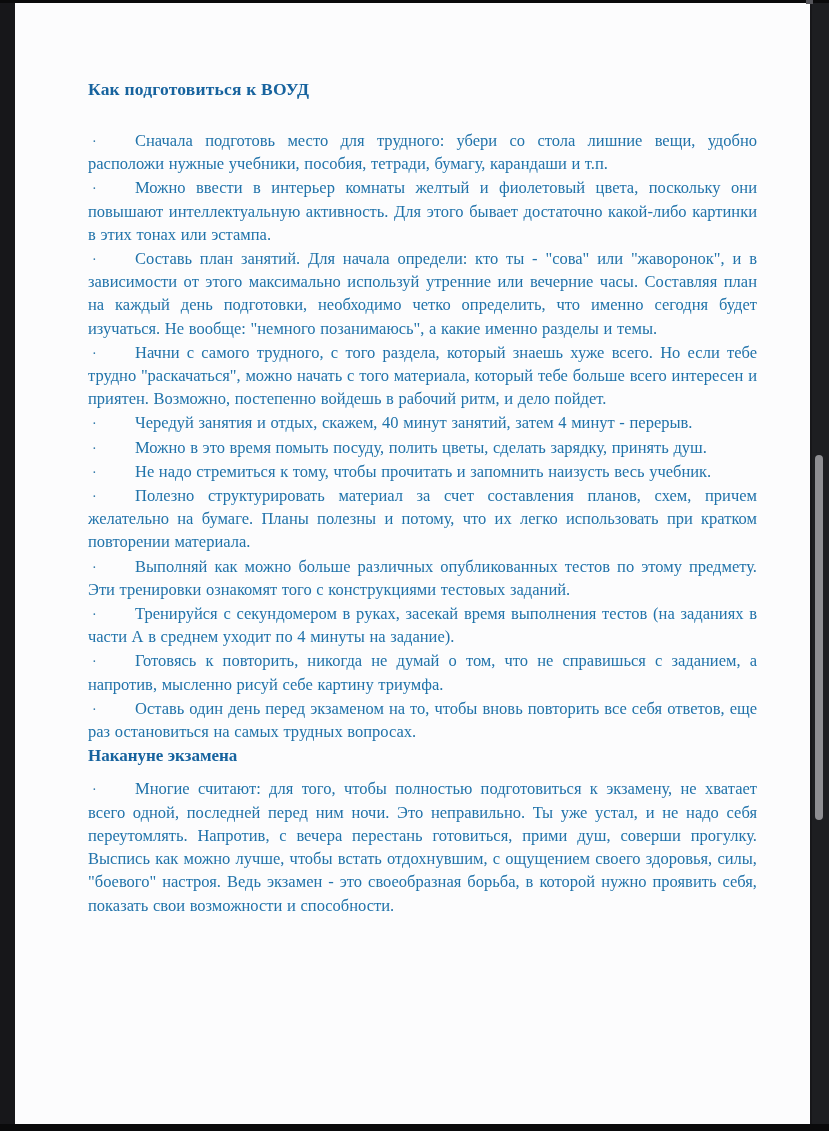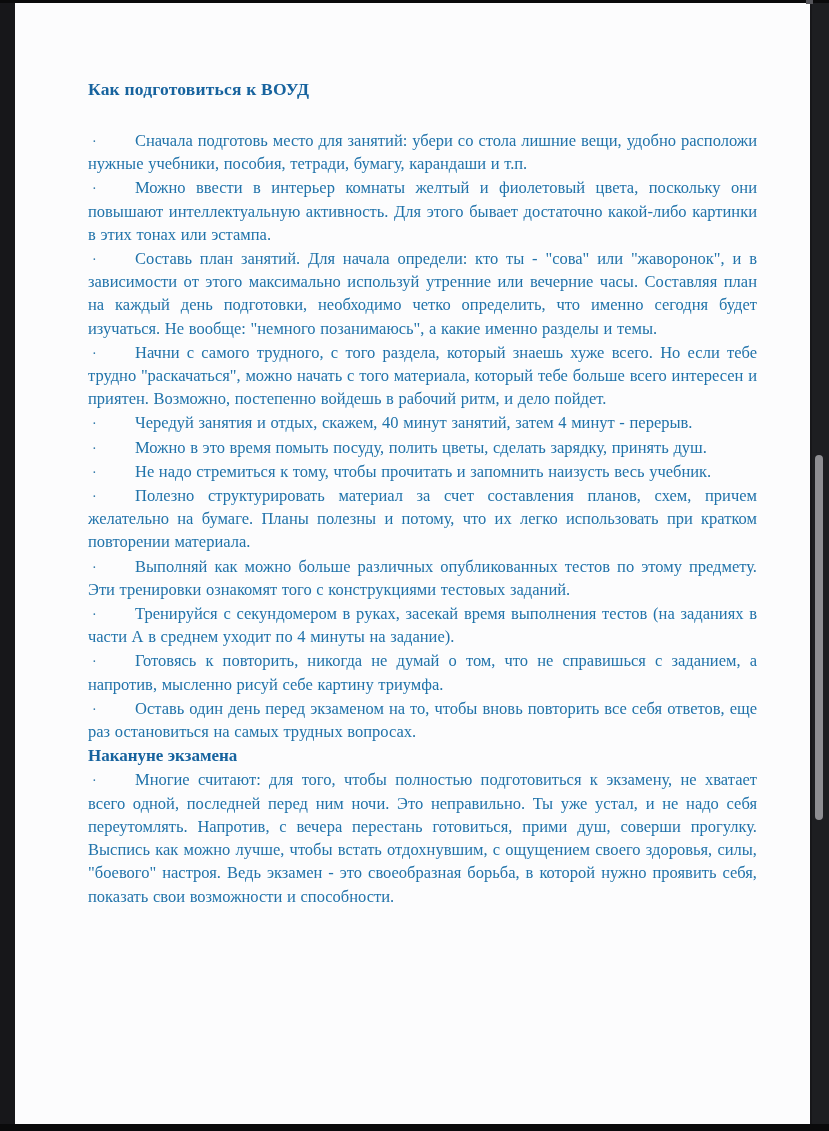--- a/index.html
+++ b/index.html
@@ -45,21 +45,21 @@
     word-spacing: 0.5px;
   }
   .marker {
     position: absolute;
     left: 4px; top: 1px;
     text-indent: 0;
     font-size: 14px;
     color: #2e77a9;
   }
   .subheading {
-    margin: 0 0 1px 0;
+    margin: 0 0 10px 0;
     font-size: 17px;
     font-weight: bold;
     color: #17639e;
     line-height: 23.2px;
   }
   .scroll-track {
     position: absolute; left: 812px; top: 3px;
     width: 17px; height: 1121px;
     background: #1d1e21;
   }
@@ -78,21 +78,21 @@
 </head>
 <body>
 
 <div class="top-strip"></div>
 
 <div class="page">
   <div class="content">
 
     <h1 class="doc-title">Как подготовиться к ВОУД</h1>
 
-    <p class="para"><span class="marker">·</span><span>Сначала подготовь место для занятий: убери со стола лишние вещи, удобно расположи нужные учебники, пособия, тетради, бумагу, карандаши и т.п.</span></p>
+    <p class="para"><span class="marker">·</span><span>Сначала подготовь место для трудного: убери со стола лишние вещи, удобно расположи нужные учебники, пособия, тетради, бумагу, карандаши и т.п.</span></p>
     <p class="para"><span class="marker">·</span><span>Можно ввести в интерьер комнаты желтый и фиолетовый цвета, поскольку они повышают интеллектуальную активность. Для этого бывает достаточно какой-либо картинки в этих тонах или эстампа.</span></p>
     <p class="para"><span class="marker">·</span><span>Составь план занятий. Для начала определи: кто ты - "сова" или "жаворонок", и в зависимости от этого максимально используй утренние или вечерние часы. Составляя план на каждый день подготовки, необходимо четко определить, что именно сегодня будет изучаться. Не вообще: "немного позанимаюсь", а какие именно разделы и темы.</span></p>
     <p class="para"><span class="marker">·</span><span>Начни с самого трудного, с того раздела, который знаешь хуже всего. Но если тебе трудно "раскачаться", можно начать с того материала, который тебе больше всего интересен и приятен. Возможно, постепенно войдешь в рабочий ритм, и дело пойдет.</span></p>
     <p class="para"><span class="marker">·</span><span>Чередуй занятия и отдых, скажем, 40 минут занятий, затем 4 минут - перерыв.</span></p>
     <p class="para"><span class="marker">·</span><span>Можно в это время помыть посуду, полить цветы, сделать зарядку, принять душ.</span></p>
     <p class="para"><span class="marker">·</span><span>Не надо стремиться к тому, чтобы прочитать и запомнить наизусть весь учебник.</span></p>
     <p class="para"><span class="marker">·</span><span>Полезно структурировать материал за счет составления планов, схем, причем желательно на бумаге. Планы полезны и потому, что их легко использовать при кратком повторении материала.</span></p>
     <p class="para"><span class="marker">·</span><span>Выполняй как можно больше различных опубликованных тестов по этому предмету. Эти тренировки ознакомят того с конструкциями тестовых заданий.</span></p>
     <p class="para"><span class="marker">·</span><span>Тренируйся с секундомером в руках, засекай время выполнения тестов (на заданиях в части А в среднем уходит по 4 минуты на задание).</span></p>
     <p class="para"><span class="marker">·</span><span>Готовясь к повторить, никогда не думай о том, что не справишься с заданием, а напротив, мысленно рисуй себе картину триумфа.</span></p>

